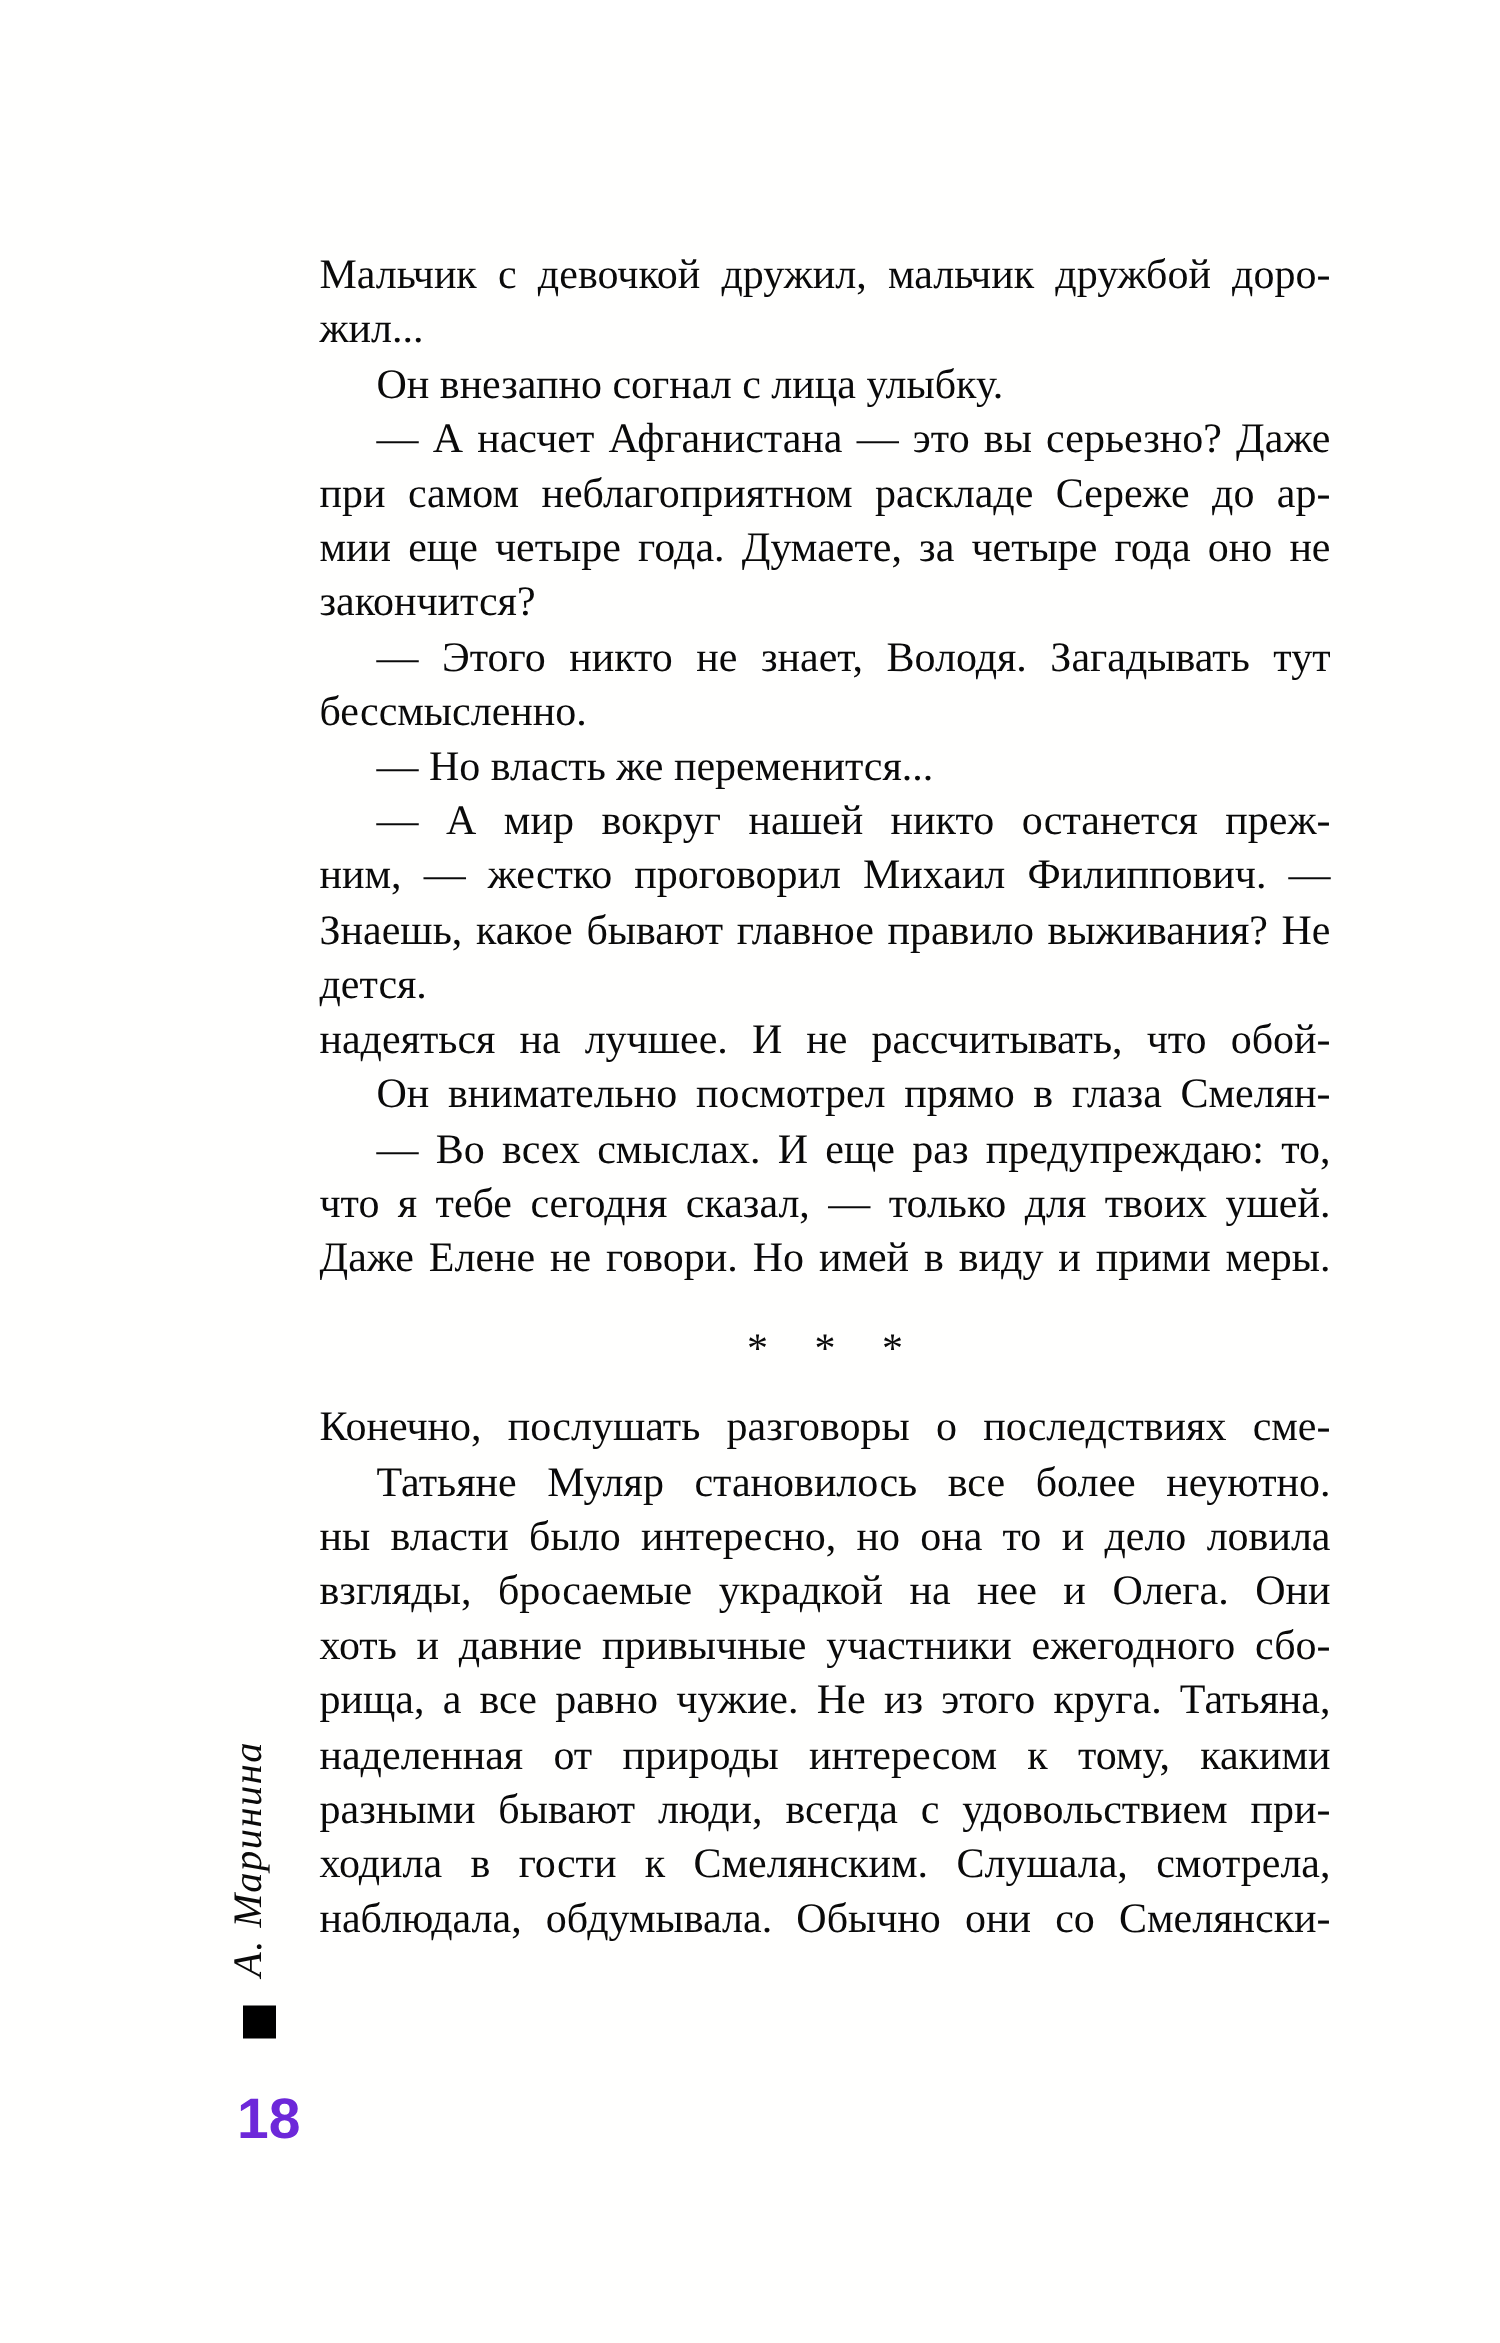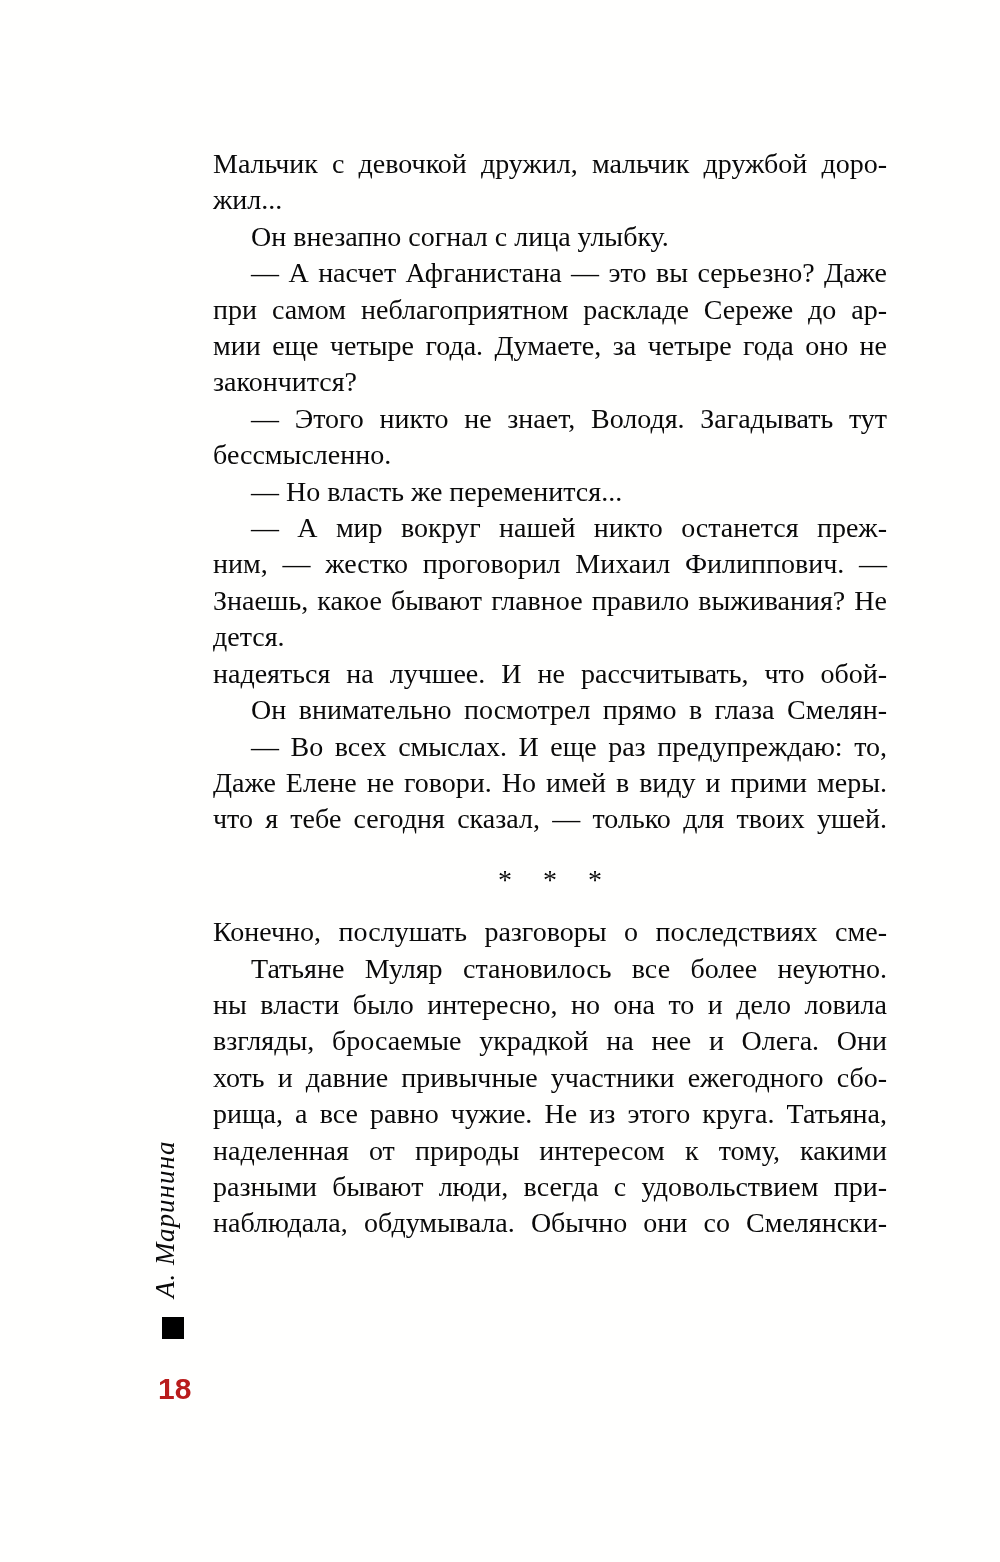--- a/index.html
+++ b/index.html
@@ -9,20 +9,21 @@
     height: 1562px;
     position: relative;
     font-family: "Liberation Serif", serif;
     color: #000;
     overflow: hidden;
   }
   .page {
     position: absolute;
     inset: 0;
     background: #fffffe;
+    margin-top: 20px;
   }
   .text-column {
     position: absolute;
     left: 213px;
     top: 146px;
     width: 674px;
     font-size: 28px;
     line-height: 36.4px;
     color: #0a0a0a;
   }
@@ -66,22 +67,22 @@
     width: 22px;
     height: 22px;
     background: #000;
   }
   .page-number {
     position: absolute;
     left: 158px;
     top: 1372px;
     font-family: "Liberation Sans", sans-serif;
     font-weight: bold;
-    font-size: 30px;
-    color: #b91c1c;
+    font-size: 38px;
+    color: #6d28d9;
   }
 </style>
 </head>
 <body>
 
 <div class="page">
 
   <div class="text-column">
       <div class="paragraph">
         <div class="line">Мальчик с девочкой дружил, мальчик дружбой доро-</div>
@@ -108,33 +109,34 @@
         <div class="line">ним, — жестко проговорил Михаил Филиппович. —</div>
         <div class="line">Знаешь, какое бывают главное правило выживания? Не</div>
         <div class="line last">дется.</div>
         <div class="line">надеяться на лучшее. И не рассчитывать, что обой-</div>
       </div>
       <div class="paragraph">
         <div class="line indent">Он внимательно посмотрел прямо в глаза Смелян-</div>
       </div>
       <div class="paragraph">
         <div class="line indent">— Во всех смыслах. И еще раз предупреждаю: то,</div>
+        <div class="line">что я тебе сегодня сказал, — только для твоих ушей.</div>
         <div class="line">Даже Елене не говори. Но имей в виду и прими меры.</div>
-        <div class="line">что я тебе сегодня сказал, — только для твоих ушей.</div>
       </div>
       <div class="divider">* * *</div>
       <div class="paragraph">
         <div class="line">Конечно, послушать разговоры о последствиях сме-</div>
         <div class="line indent">Татьяне Муляр становилось все более неуютно.</div>
         <div class="line">ны власти было интересно, но она то и дело ловила</div>
         <div class="line">взгляды, бросаемые украдкой на нее и Олега. Они</div>
         <div class="line">хоть и давние привычные участники ежегодного сбо-</div>
         <div class="line">рища, а все равно чужие. Не из этого круга. Татьяна,</div>
         <div class="line">наделенная от природы интересом к тому, какими</div>
         <div class="line">разными бывают люди, всегда с удовольствием при-</div>
+        <div class="line">ходила в гости к Смелянским. Слушала, смотрела,</div>
         <div class="line">наблюдала, обдумывала. Обычно они со Смелянски-</div>
       </div>
     </div>
 
   <div class="author-sidebar">А. Маринина</div>
 
   <div class="footer-marker"></div>
 
   <div class="page-number">18</div>
 

